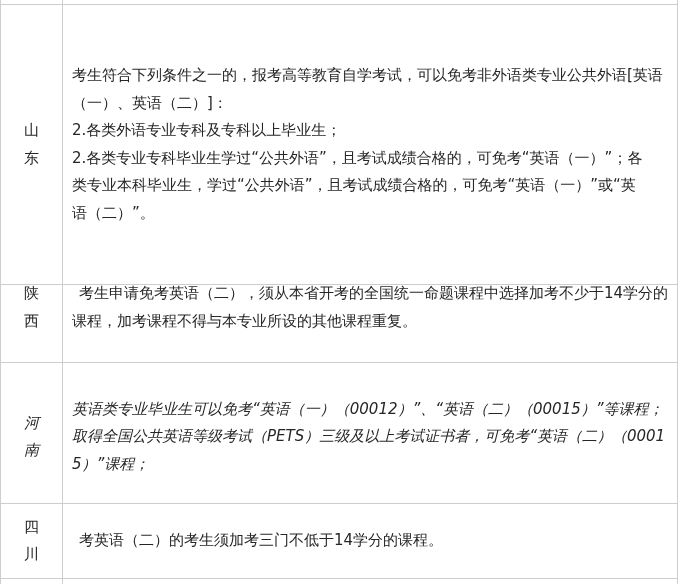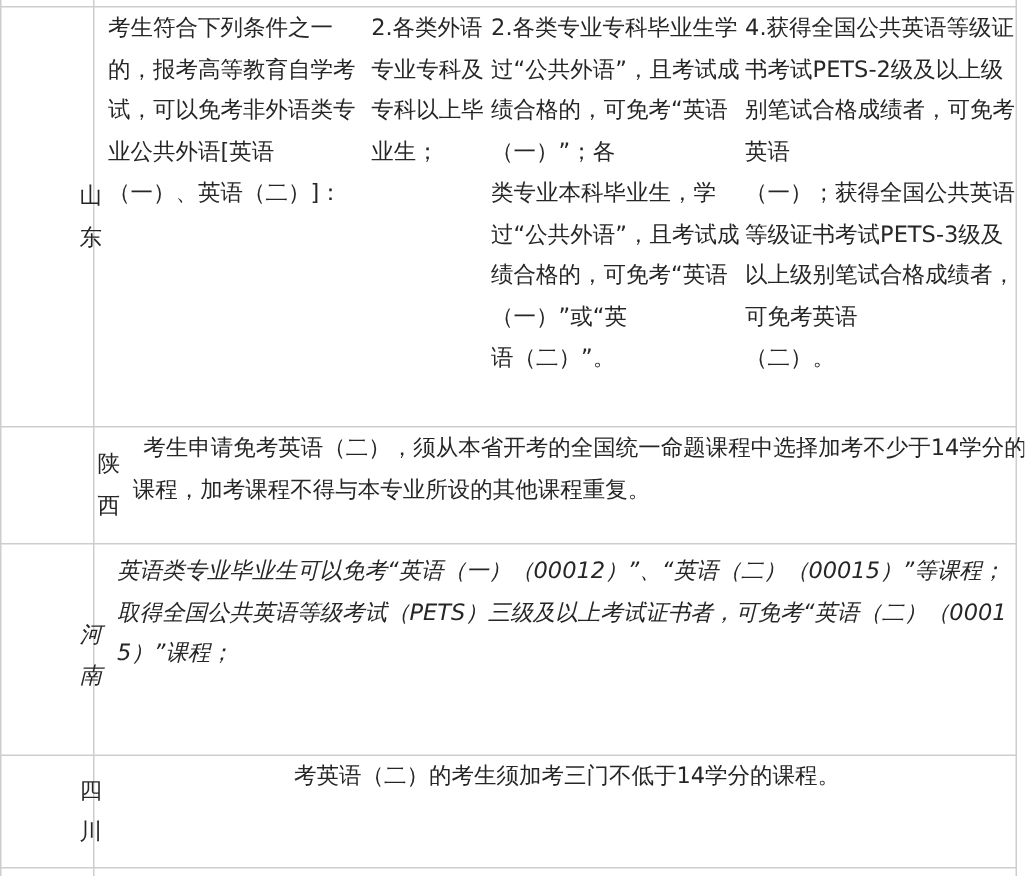--- a/index.html
+++ b/index.html
@@ -16,29 +16,29 @@
   .vline.v0{left:0;}
   .vline.v1{left:62px;}
   .vline.v2{left:677px;}
   .hline{position:absolute;left:0;width:678px;height:1px;background:#cdcdcd;}
   .hline.h0{top:4px;}
   .hline.h1{top:284px;}
   .hline.h2{top:362px;}
   .hline.h3{top:503px;}
   .hline.h4{top:578px;}
 
-  .cell{position:absolute;display:flex;font-size:15px;line-height:27.5px;padding-left:29px;}
+  .cell{position:absolute;display:flex;font-size:15px;line-height:27.5px;}
   .prov{left:1px;width:61px;align-items:center;justify-content:center;}
   .prov-inner{display:block;width:17px;text-align:center;word-break:break-all;}
-  .content{left:63px;width:605px;padding-left:9px;flex-direction:row;justify-content:center;}
+  .content{left:63px;width:605px;padding-left:9px;flex-direction:column;justify-content:center;}
   .content p{margin:0;padding:0;white-space:pre-line;}
   .content p.indent{text-indent:7px;}
 
   .r1{top:5px;height:279px;}
-  .r2{top:285px;height:77px;margin-left:12px;}
+  .r2{top:269px;height:77px;}
   .r3{top:367px;height:140px;font-style:italic;}
   .r4{top:504px;height:74px;}
 </style>
 </head>
 <body>
 
 <div class="page">
 
   <div class="vline v0"></div>
   <div class="vline v1"></div>
@@ -52,23 +52,20 @@
   <div class="cell prov r1">
     <span class="prov-inner">山东</span>
   </div>
   <div class="cell content r1">
     <p>考生符合下列条件之一的，报考高等教育自学考试，可以免考非外语类专业公共外语[英语
 （一）、英语（二）]：</p>
     <p>2.各类外语专业专科及专科以上毕业生；</p>
     <p>2.各类专业专科毕业生学过“公共外语”，且考试成绩合格的，可免考“英语（一）”；各
 类专业本科毕业生，学过“公共外语”，且考试成绩合格的，可免考“英语（一）”或“英
 语（二）”。</p>
-    <p>4.获得全国公共英语等级证书考试PETS-2级及以上级别笔试合格成绩者，可免考英语
-（一）；获得全国公共英语等级证书考试PETS-3级及以上级别笔试合格成绩者，可免考英语
-（二）。</p>
   </div>
 
   <div class="cell prov r2">
     <span class="prov-inner">陕西</span>
   </div>
   <div class="cell content r2">
     <p class="indent">考生申请免考英语（二），须从本省开考的全国统一命题课程中选择加考不少于14学分的
 课程，加考课程不得与本专业所设的其他课程重复。</p>
   </div>
 

